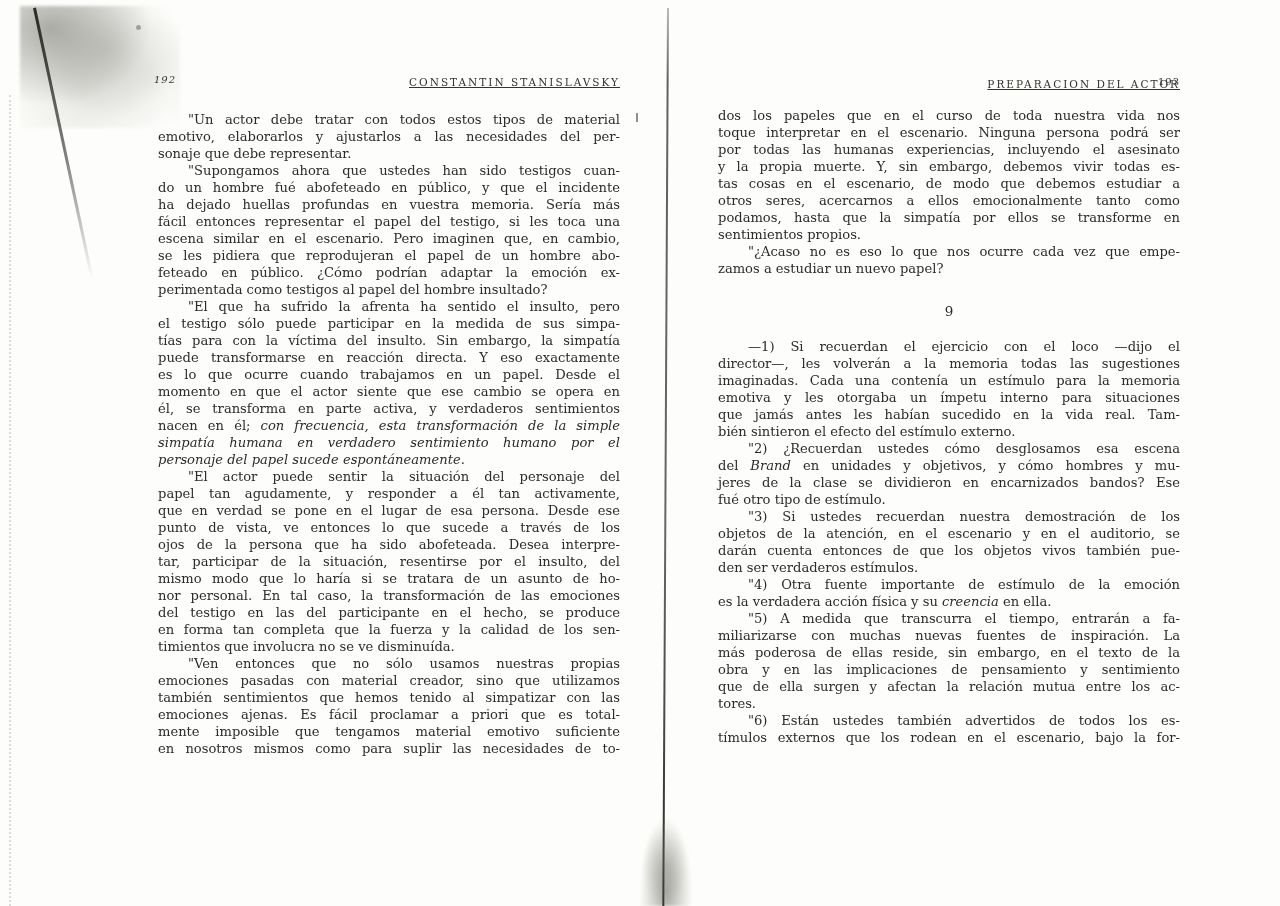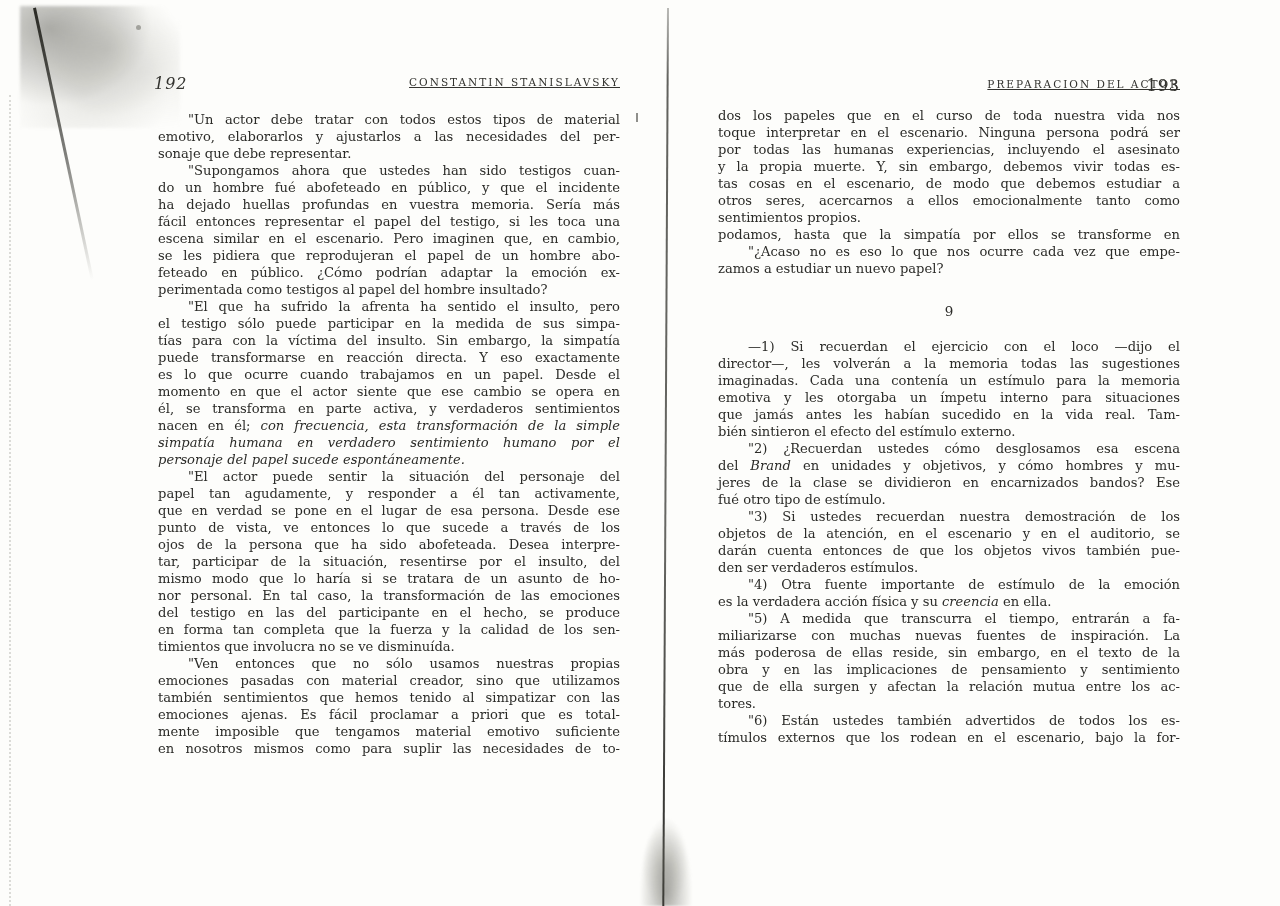--- a/index.html
+++ b/index.html
@@ -16,21 +16,21 @@
   .runhead {
     position: absolute;
     font-size: 10.5px;
     letter-spacing: 2px;
     color: #33332f;
     height: 16px;
   }
   .runtitle { display: block; text-align: right; text-decoration: underline; }
   .pgnum {
     position: absolute; top: -2px;
-    font-size: 16px; letter-spacing: 1px;
+    font-size: 10px; letter-spacing: 1px;
   }
   .pgnum.left  { left: -4px; font-style: italic; }
   .pgnum.right { right: 0; font-style: normal; }
 
   
   .textcol { position: absolute; }
   .para { margin: 0; }
   .line {
     font-size: 13.1px;
     line-height: 17px;
@@ -181,22 +181,22 @@
   </div>
   <div class="textcol" style="left:718px; top:107px; width:462px;">
     <div>
         <div class="para">
           <div class="line"><span>dos los papeles que en el curso de toda nuestra vida nos</span></div>
           <div class="line"><span>toque interpretar en el escenario. Ninguna persona podrá ser</span></div>
           <div class="line"><span>por todas las humanas experiencias, incluyendo el asesinato</span></div>
           <div class="line"><span>y la propia muerte. Y, sin embargo, debemos vivir todas es-</span></div>
           <div class="line"><span>tas cosas en el escenario, de modo que debemos estudiar a</span></div>
           <div class="line"><span>otros seres, acercarnos a ellos emocionalmente tanto como</span></div>
+          <div class="line"><span>podamos, hasta que la simpatía por ellos se transforme en</span></div>
           <div class="line last"><span>sentimientos propios.</span></div>
-          <div class="line"><span>podamos, hasta que la simpatía por ellos se transforme en</span></div>
         </div>
         <div class="para">
           <div class="line ind"><span>"¿Acaso no es eso lo que nos ocurre cada vez que empe-</span></div>
           <div class="line last"><span>zamos a estudiar un nuevo papel?</span></div>
         </div>
       </div>
     <div class="section-num">9</div>
     <div>
         <div class="para">
           <div class="line ind"><span>—1) Si recuerdan el ejercicio con el loco —dijo el</span></div>

